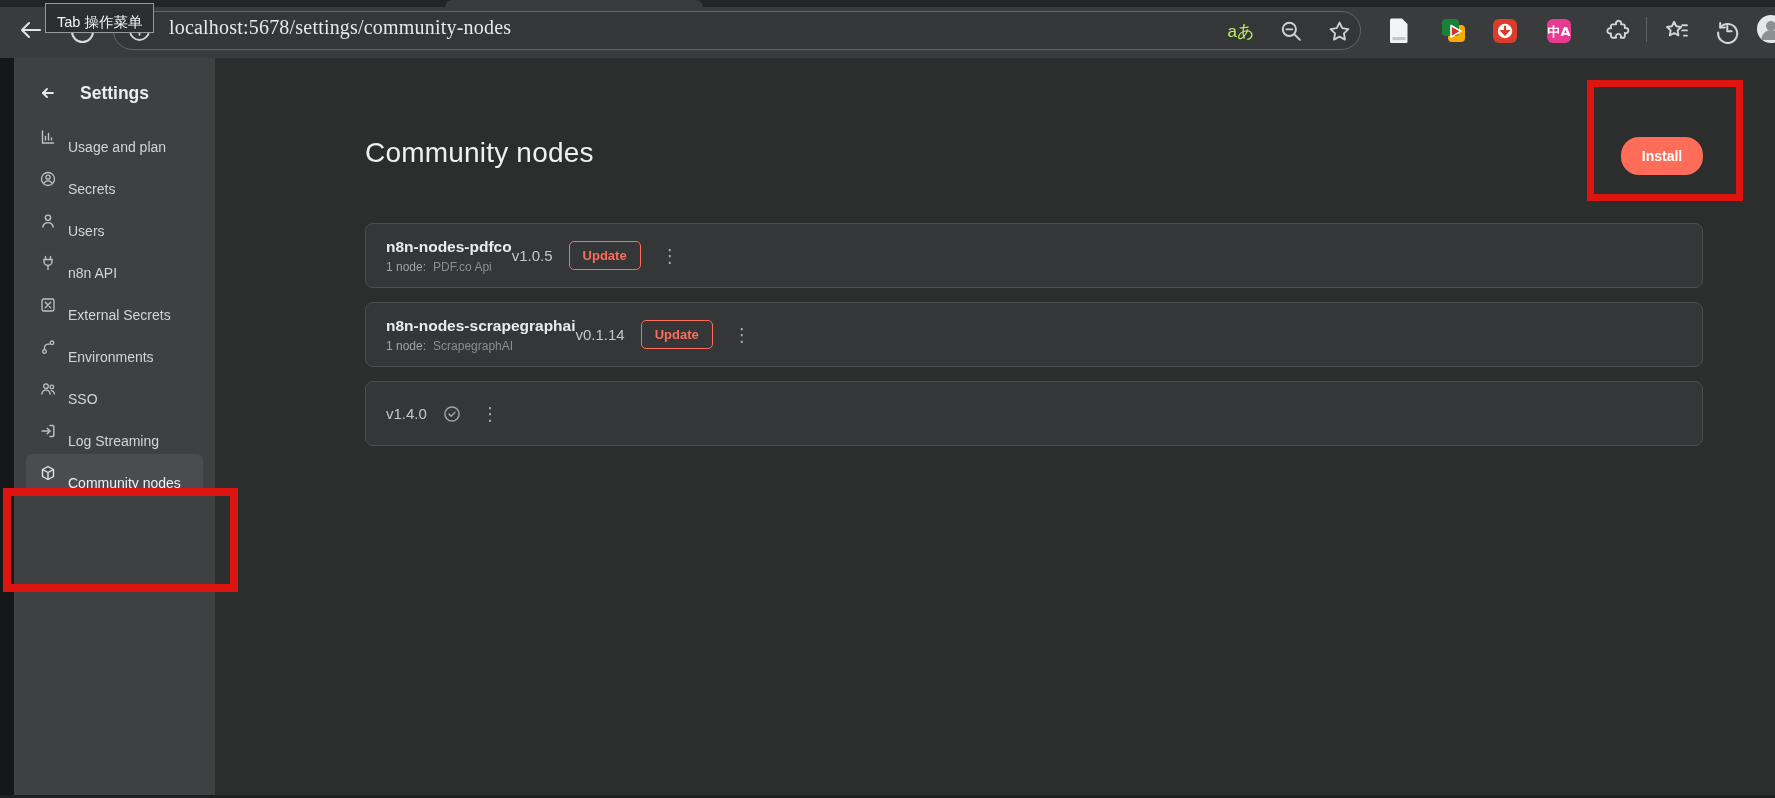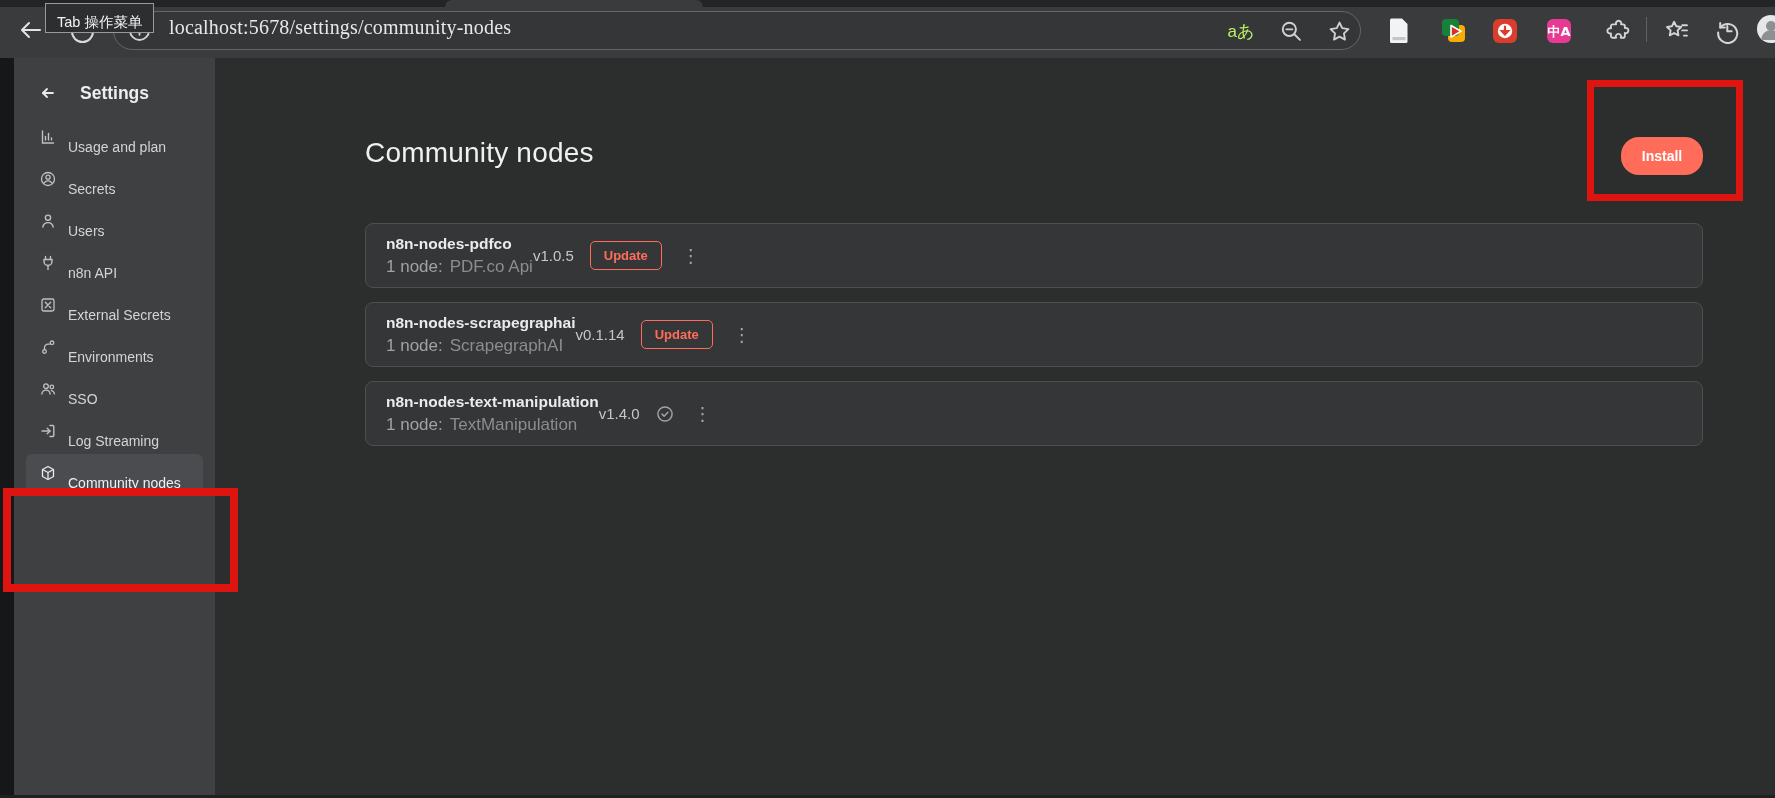--- a/index.html
+++ b/index.html
@@ -38,21 +38,21 @@
   .nav-icon { width:16px; height:16px; flex:0 0 16px; display:flex; align-items:center; justify-content:center; }
 
   .main { flex:1; background:#2c2d2d; position:relative; }
   .main-header { position:absolute; left:150px; right:72px; top:79px; display:flex; justify-content:space-between; align-items:flex-start; }
   .page-title { font-size:28px; font-weight:500; color:#eef0f1; letter-spacing:.2px; }
   .install-btn { background:#ff6d5a; color:#fff; font-size:14px; font-weight:bold; border:none; border-radius:18px; width:82px; height:38px; cursor:pointer; font-family:inherit; }
 
   .cards { position:absolute; left:150px; top:165px; width:1338px; display:flex; flex-direction:column; gap:14px; }
   .card { height:65px; background:#343637; border:1px solid #4c4e50; border-radius:8px; display:flex; align-items:center; padding:0 18px 0 20px; }
   .pkg-name { font-size:15.5px; font-weight:bold; color:#eaebec; }
-  .pkg-sub { margin-top:4px; font-size:17px; }
+  .pkg-sub { margin-top:4px; font-size:12px; }
   .pkg-sub .lbl { color:#a0a2a4; }
   .pkg-sub .val { color:#8b8d8f; margin-left:7px; }
   .card-right { display:flex; align-items:center; gap:16px; }
   .version { font-size:15px; color:#c5c7c9; }
   .update-btn { background:transparent; border:1.5px solid #ff6d5a; color:#ff6d5a; font-size:13px; font-weight:bold; border-radius:5px; padding:6px 13px; cursor:pointer; font-family:inherit; }
   .kebab { color:#a6a9ac; font-size:18px; line-height:1; padding:0 4px; cursor:pointer; }
   .check-wrap { width:18px; height:18px; display:flex; align-items:center; justify-content:center; }
 
   
   .annot { position:absolute; border:7px solid #dd1410; z-index:40; pointer-events:none; }
@@ -302,26 +302,20 @@
           </div>
         </div>
         <div class="card-right">
           <span class="version">v0.1.14</span>
           <button class="update-btn">Update</button>
           <span class="kebab">⋮</span>
         </div>
       </article>
 
       <article class="card">
-        <div class="card-left">
-          <div class="pkg-name">n8n-nodes-text-manipulation</div>
-          <div class="pkg-sub">
-            <span class="lbl">1 node:</span><span class="val">TextManipulation</span>
-          </div>
-        </div>
         <div class="card-right">
           <span class="version">v1.4.0</span>
           <span class="check-wrap">
             <svg width="18" height="18" viewBox="0 0 16 16" fill="none" stroke="#a0a3a6" stroke-width="1.3" stroke-linecap="round" stroke-linejoin="round">
                 <circle cx="8" cy="8" r="6.3"></circle>
                 <path d="M5.4 8.1l1.8 1.8 3.4-3.5"></path>
               </svg>
           </span>
           <span class="kebab">⋮</span>
         </div>

